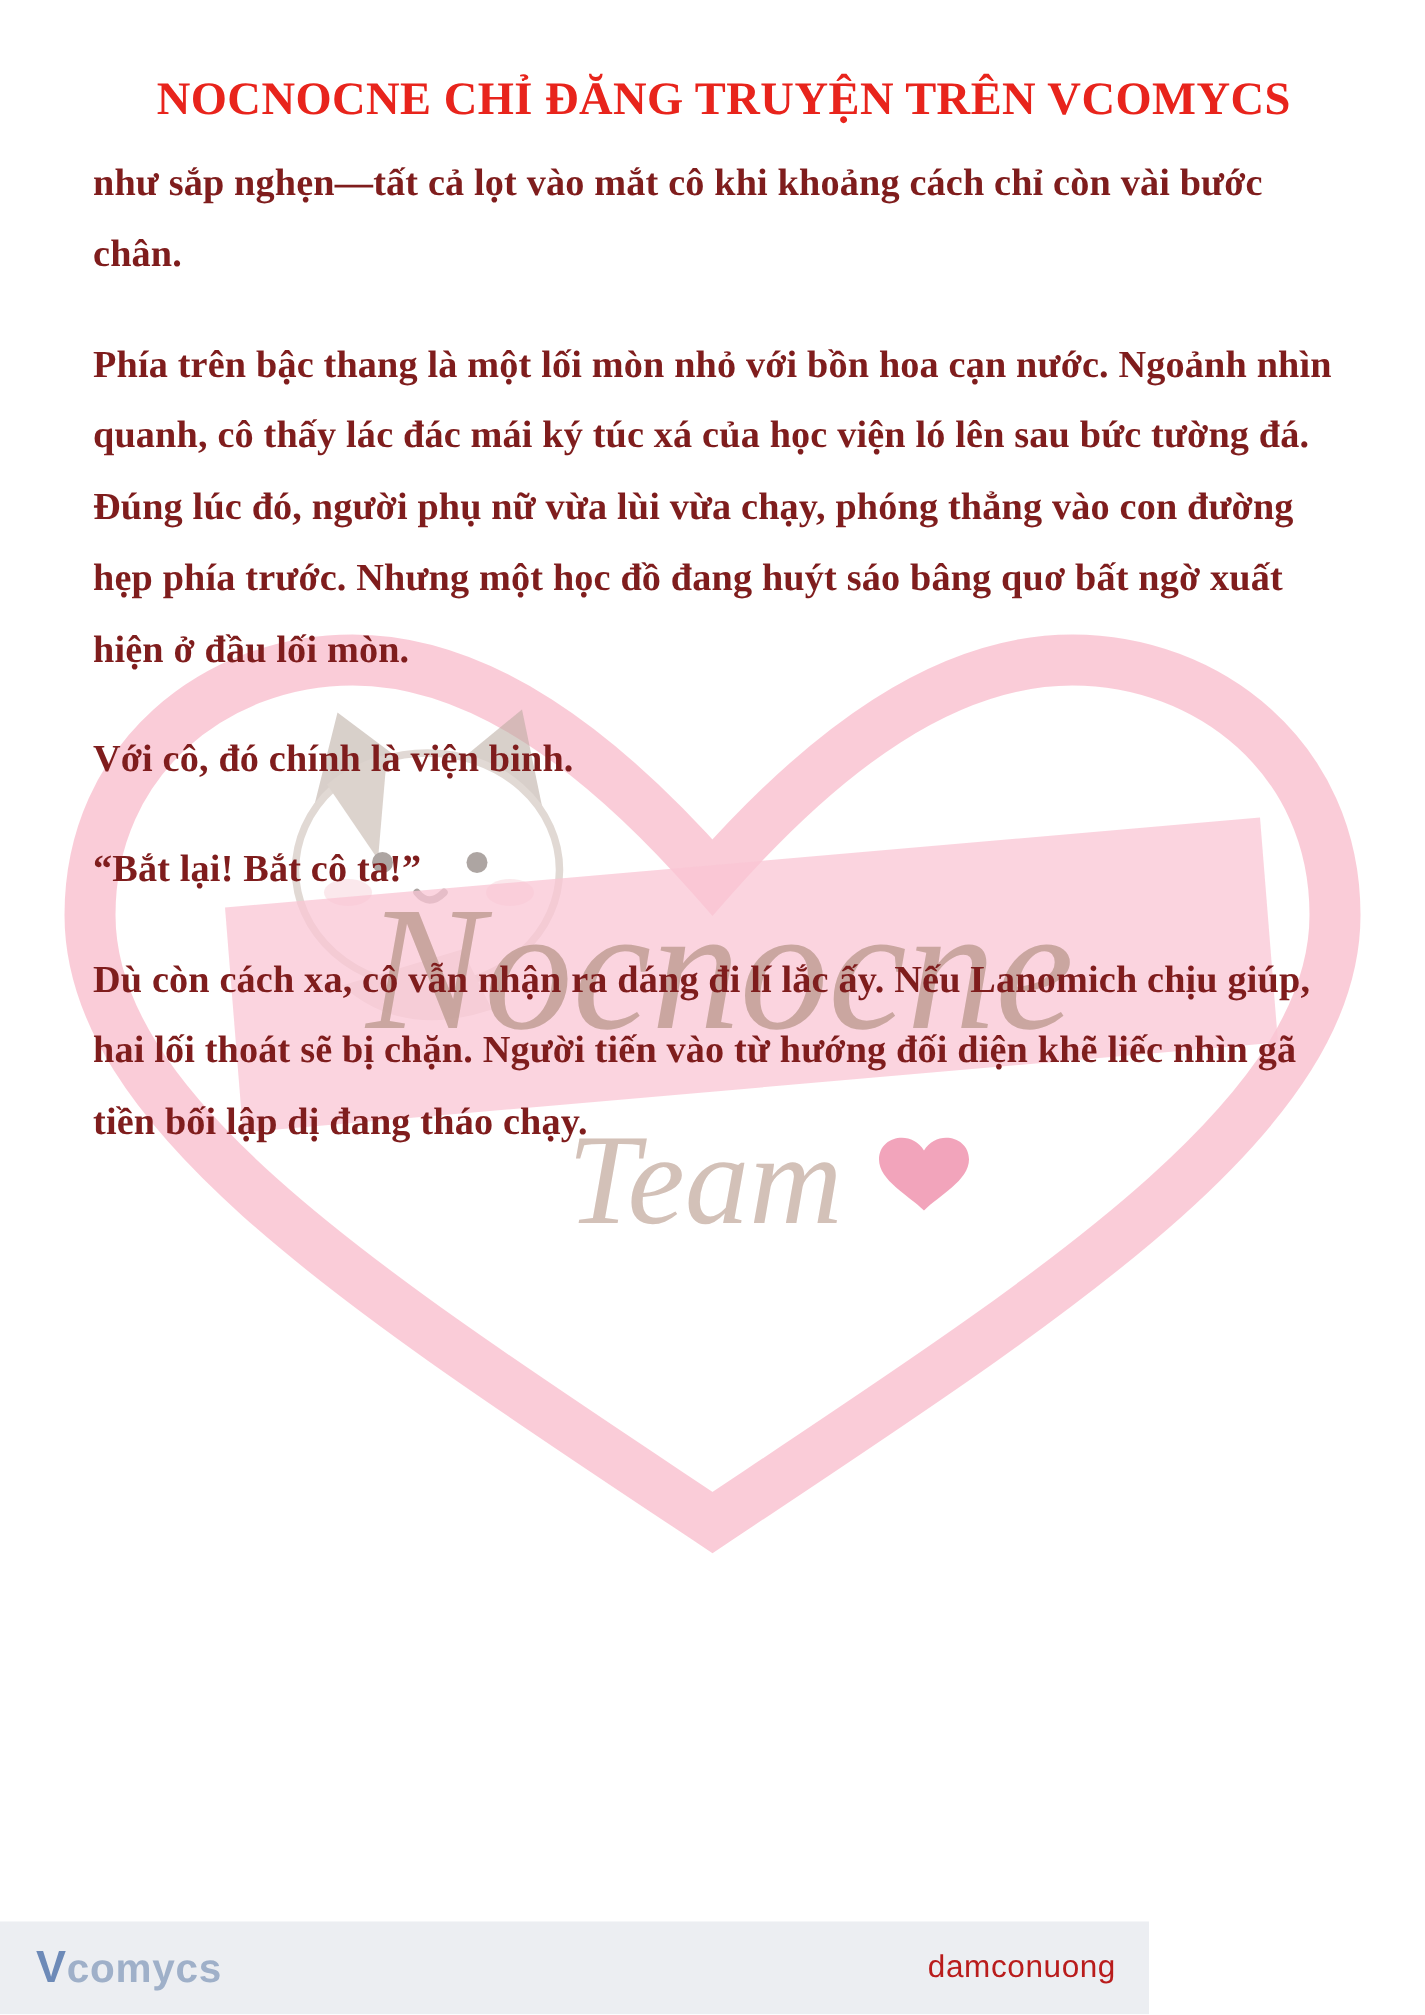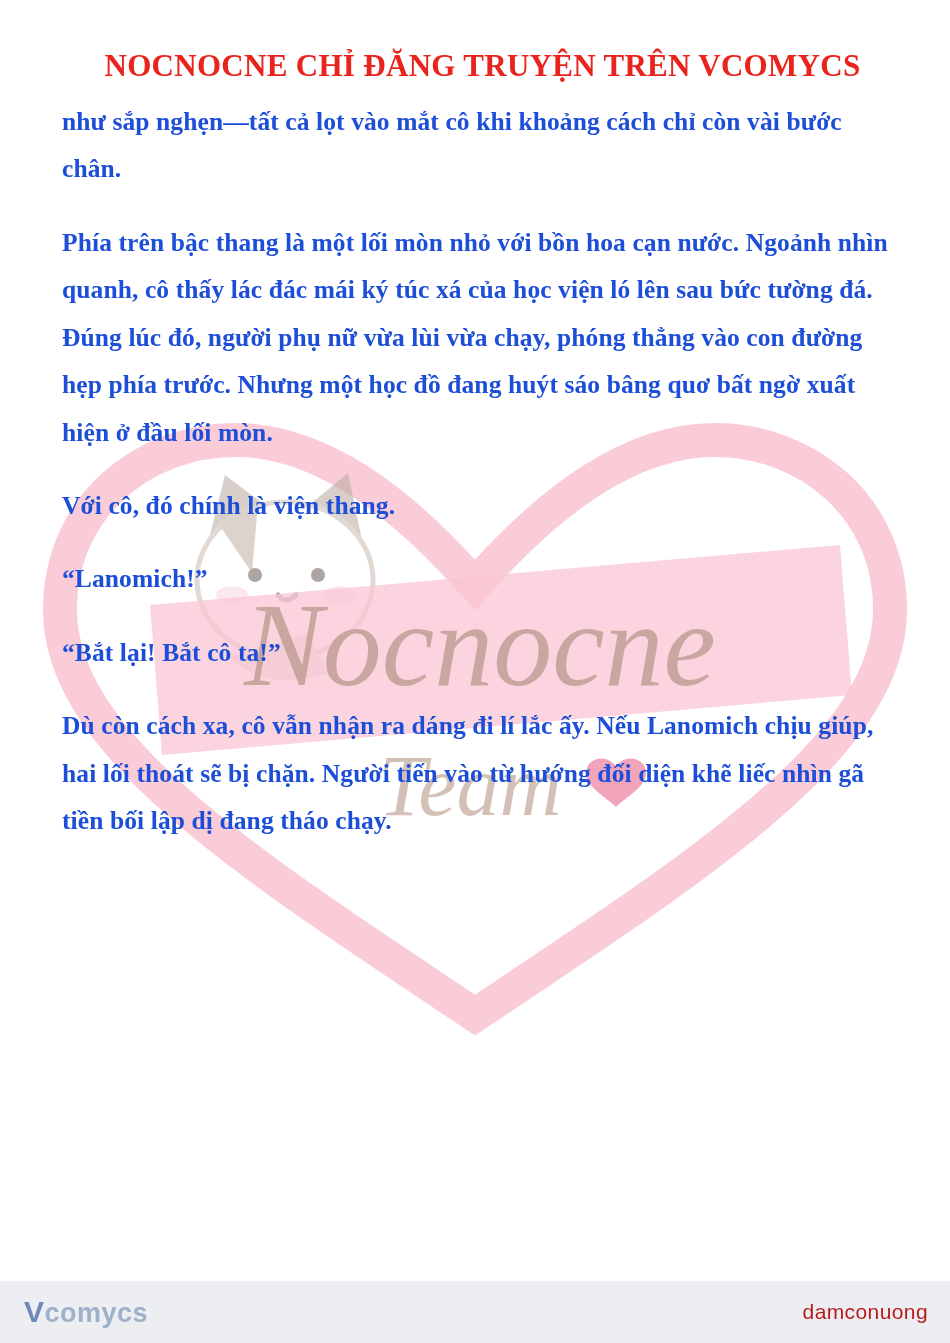--- a/index.html
+++ b/index.html
@@ -49,36 +49,36 @@
   }
 
   
   .content {
     position: relative;
     z-index: 3;
     padding: 0 62px;
     box-sizing: border-box;
   }
   .para {
-    color: #1d4ed8;
+    color: #7f1d1d;
     font-size: 25.5px;
     line-height: 1.86;
     font-weight: bold;
     font-family: "Liberation Serif", serif;
     margin: 0 0 26px 0;
     text-align: left;
     letter-spacing: 0.1px;
   }
 
   
   .footer {
     position: absolute;
     left: 0;
     bottom: 0;
-    width: 950px;
+    width: 766px;
     height: 62px;
     background: #eceef2;
     z-index: 4;
   }
   .footer-logo {
     position: absolute;
     left: 24px;
     top: 14px;
     font-size: 27px;
     font-weight: bold;
@@ -128,22 +128,21 @@
     <path d="M616 372 c 8 -14 30 -10 30 6 c 0 14 -20 24 -30 34 c -10 -10 -30 -20 -30 -34 c 0 -16 22 -20 30 -6 Z" fill="#f19ab4" opacity="0.9"></path>
   </svg>
 
   <div class="header">
     <div class="header-title">NOCNOCNE CHỈ ĐĂNG TRUYỆN TRÊN VCOMYCS</div>
   </div>
 
   <div class="content">
     <p class="para">như sắp nghẹn—tất cả lọt vào mắt cô khi khoảng cách chỉ còn vài bước chân.</p>
     <p class="para">Phía trên bậc thang là một lối mòn nhỏ với bồn hoa cạn nước. Ngoảnh nhìn quanh, cô thấy lác đác mái ký túc xá của học viện ló lên sau bức tường đá. Đúng lúc đó, người phụ nữ vừa lùi vừa chạy, phóng thẳng vào con đường hẹp phía trước. Nhưng một học đồ đang huýt sáo bâng quơ bất ngờ xuất hiện ở đầu lối mòn.</p>
-    <p class="para">Với cô, đó chính là viện thang.</p>
-    <p class="para">“Lanomich!”</p>
+    <p class="para">Với cô, đó chính là viện binh.</p>
     <p class="para">“Bắt lại! Bắt cô ta!”</p>
     <p class="para">Dù còn cách xa, cô vẫn nhận ra dáng đi lí lắc ấy. Nếu Lanomich chịu giúp, hai lối thoát sẽ bị chặn. Người tiến vào từ hướng đối diện khẽ liếc nhìn gã tiền bối lập dị đang tháo chạy.</p>
   </div>
 
   <div class="footer">
     <div class="footer-logo"><span class="v">V</span><span>comycs</span></div>
     <div class="footer-credit">damconuong</div>
   </div>
 
 </div>

